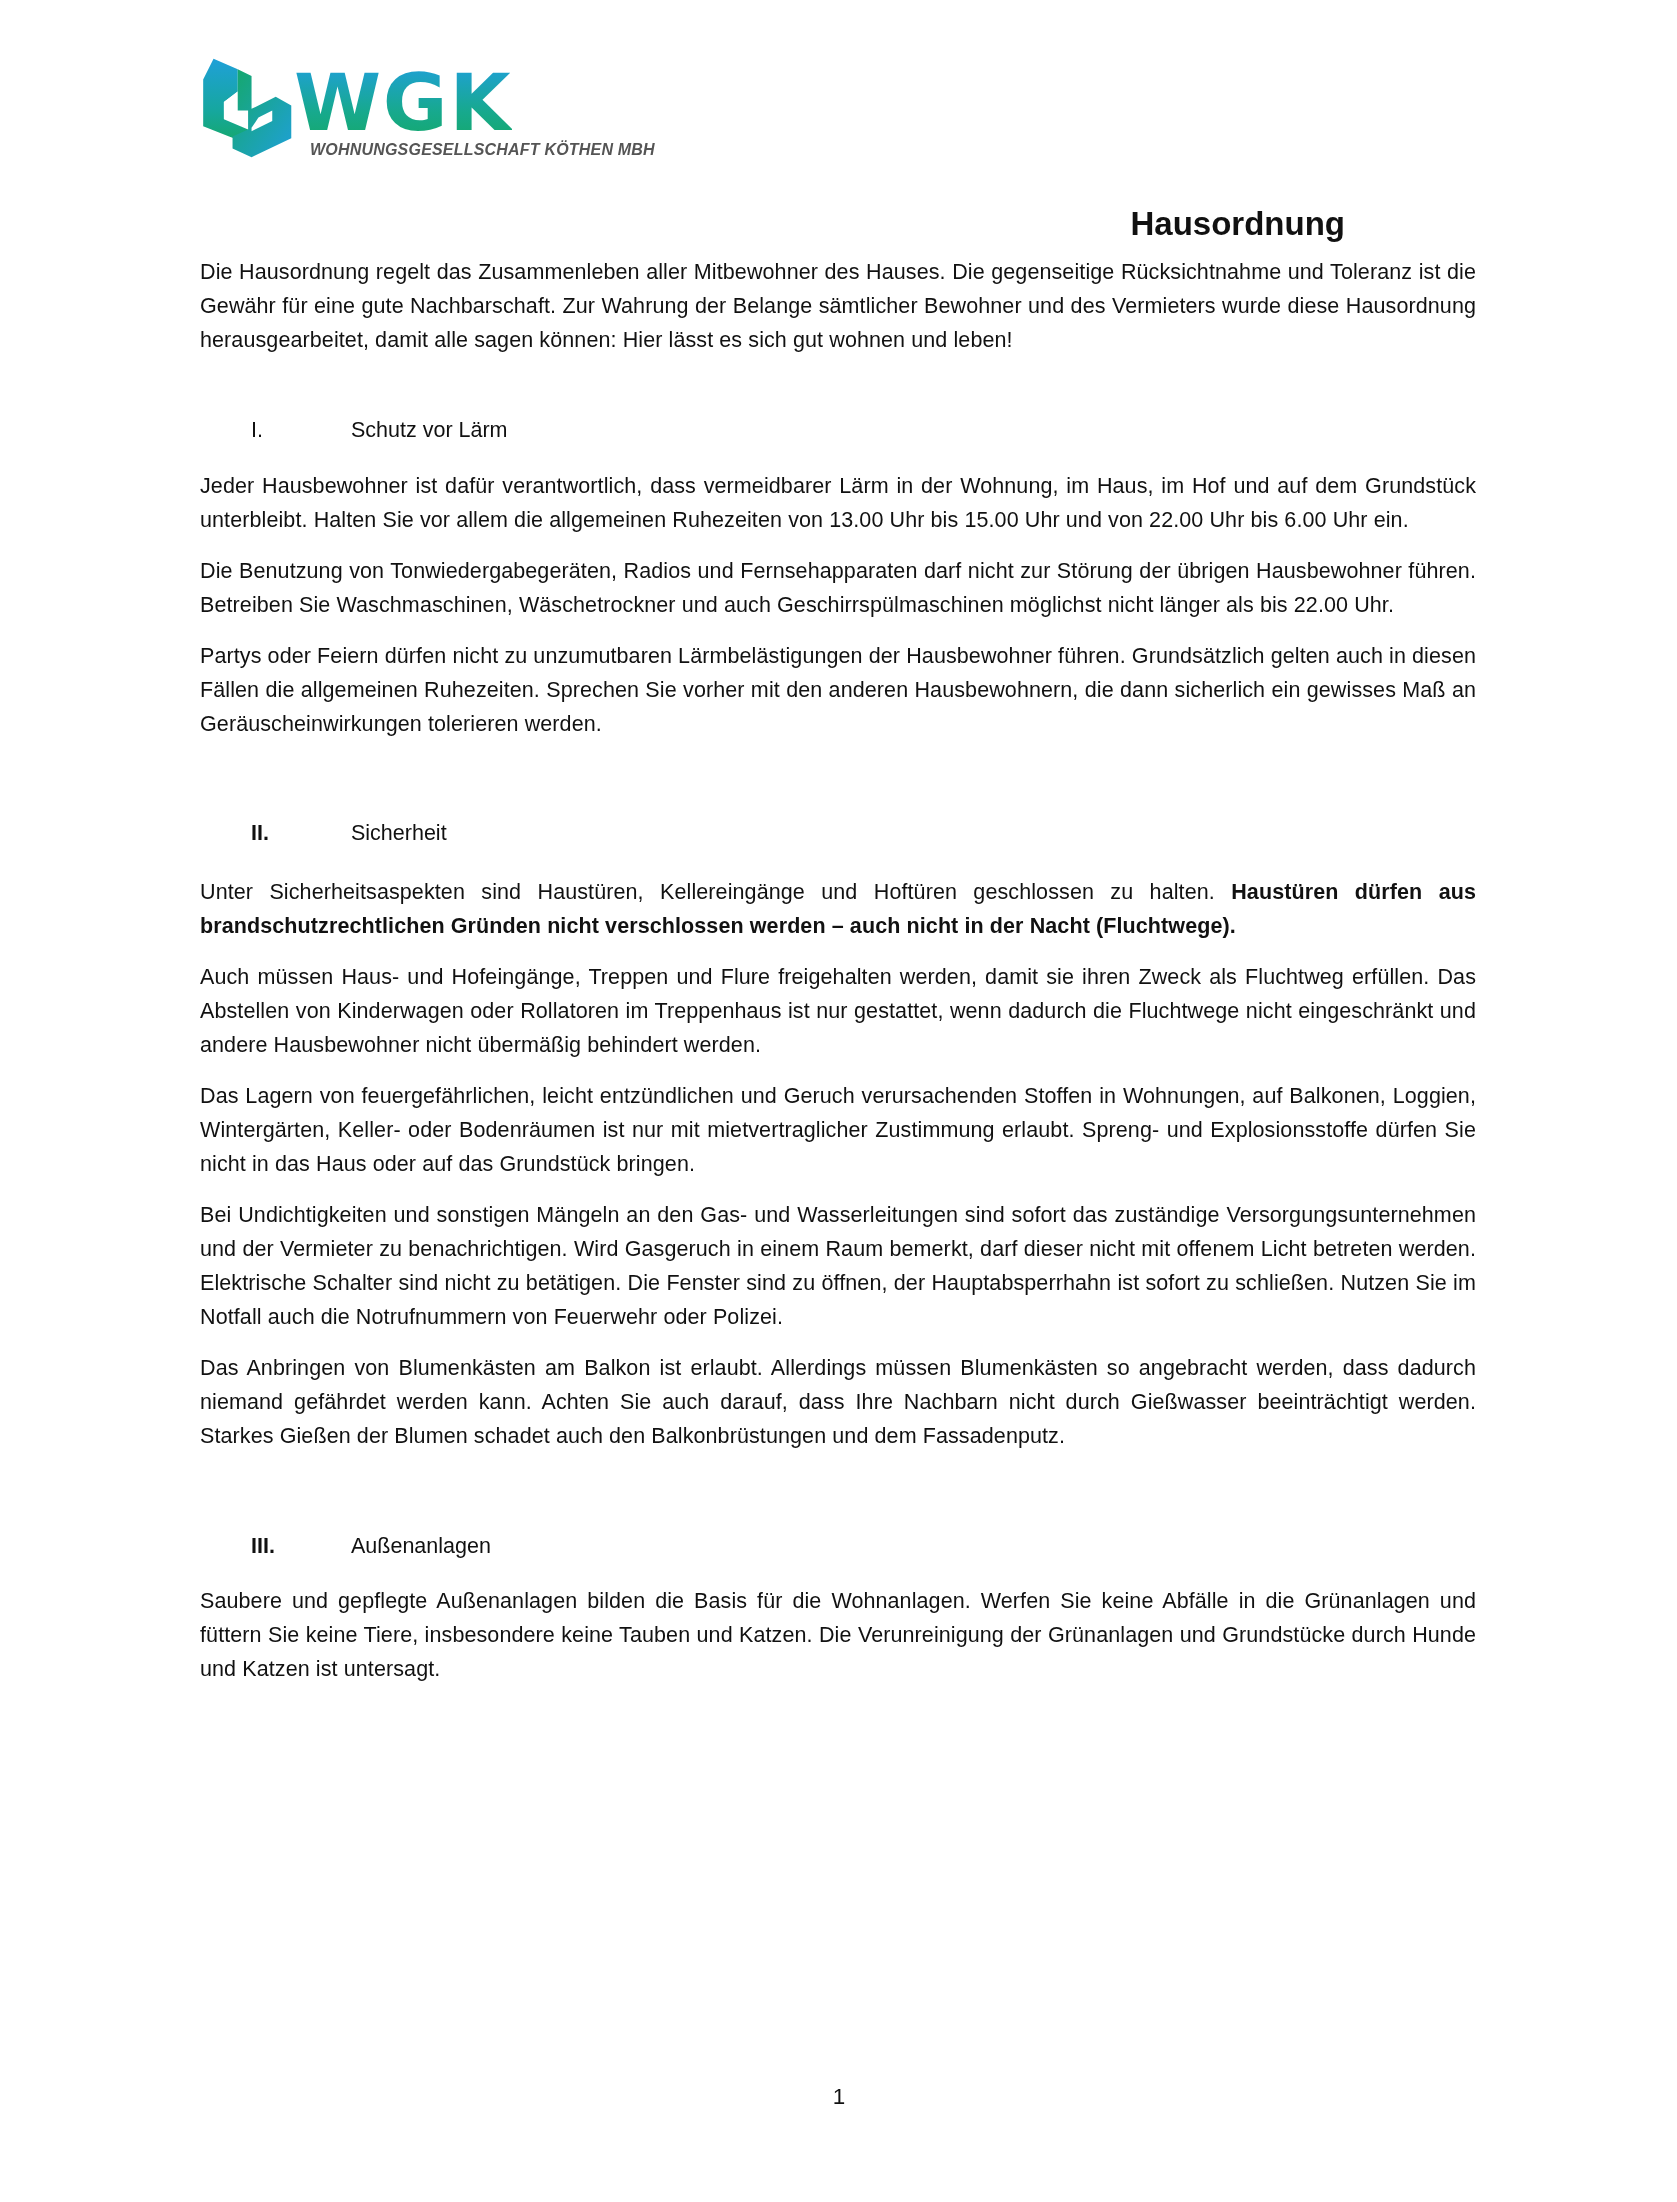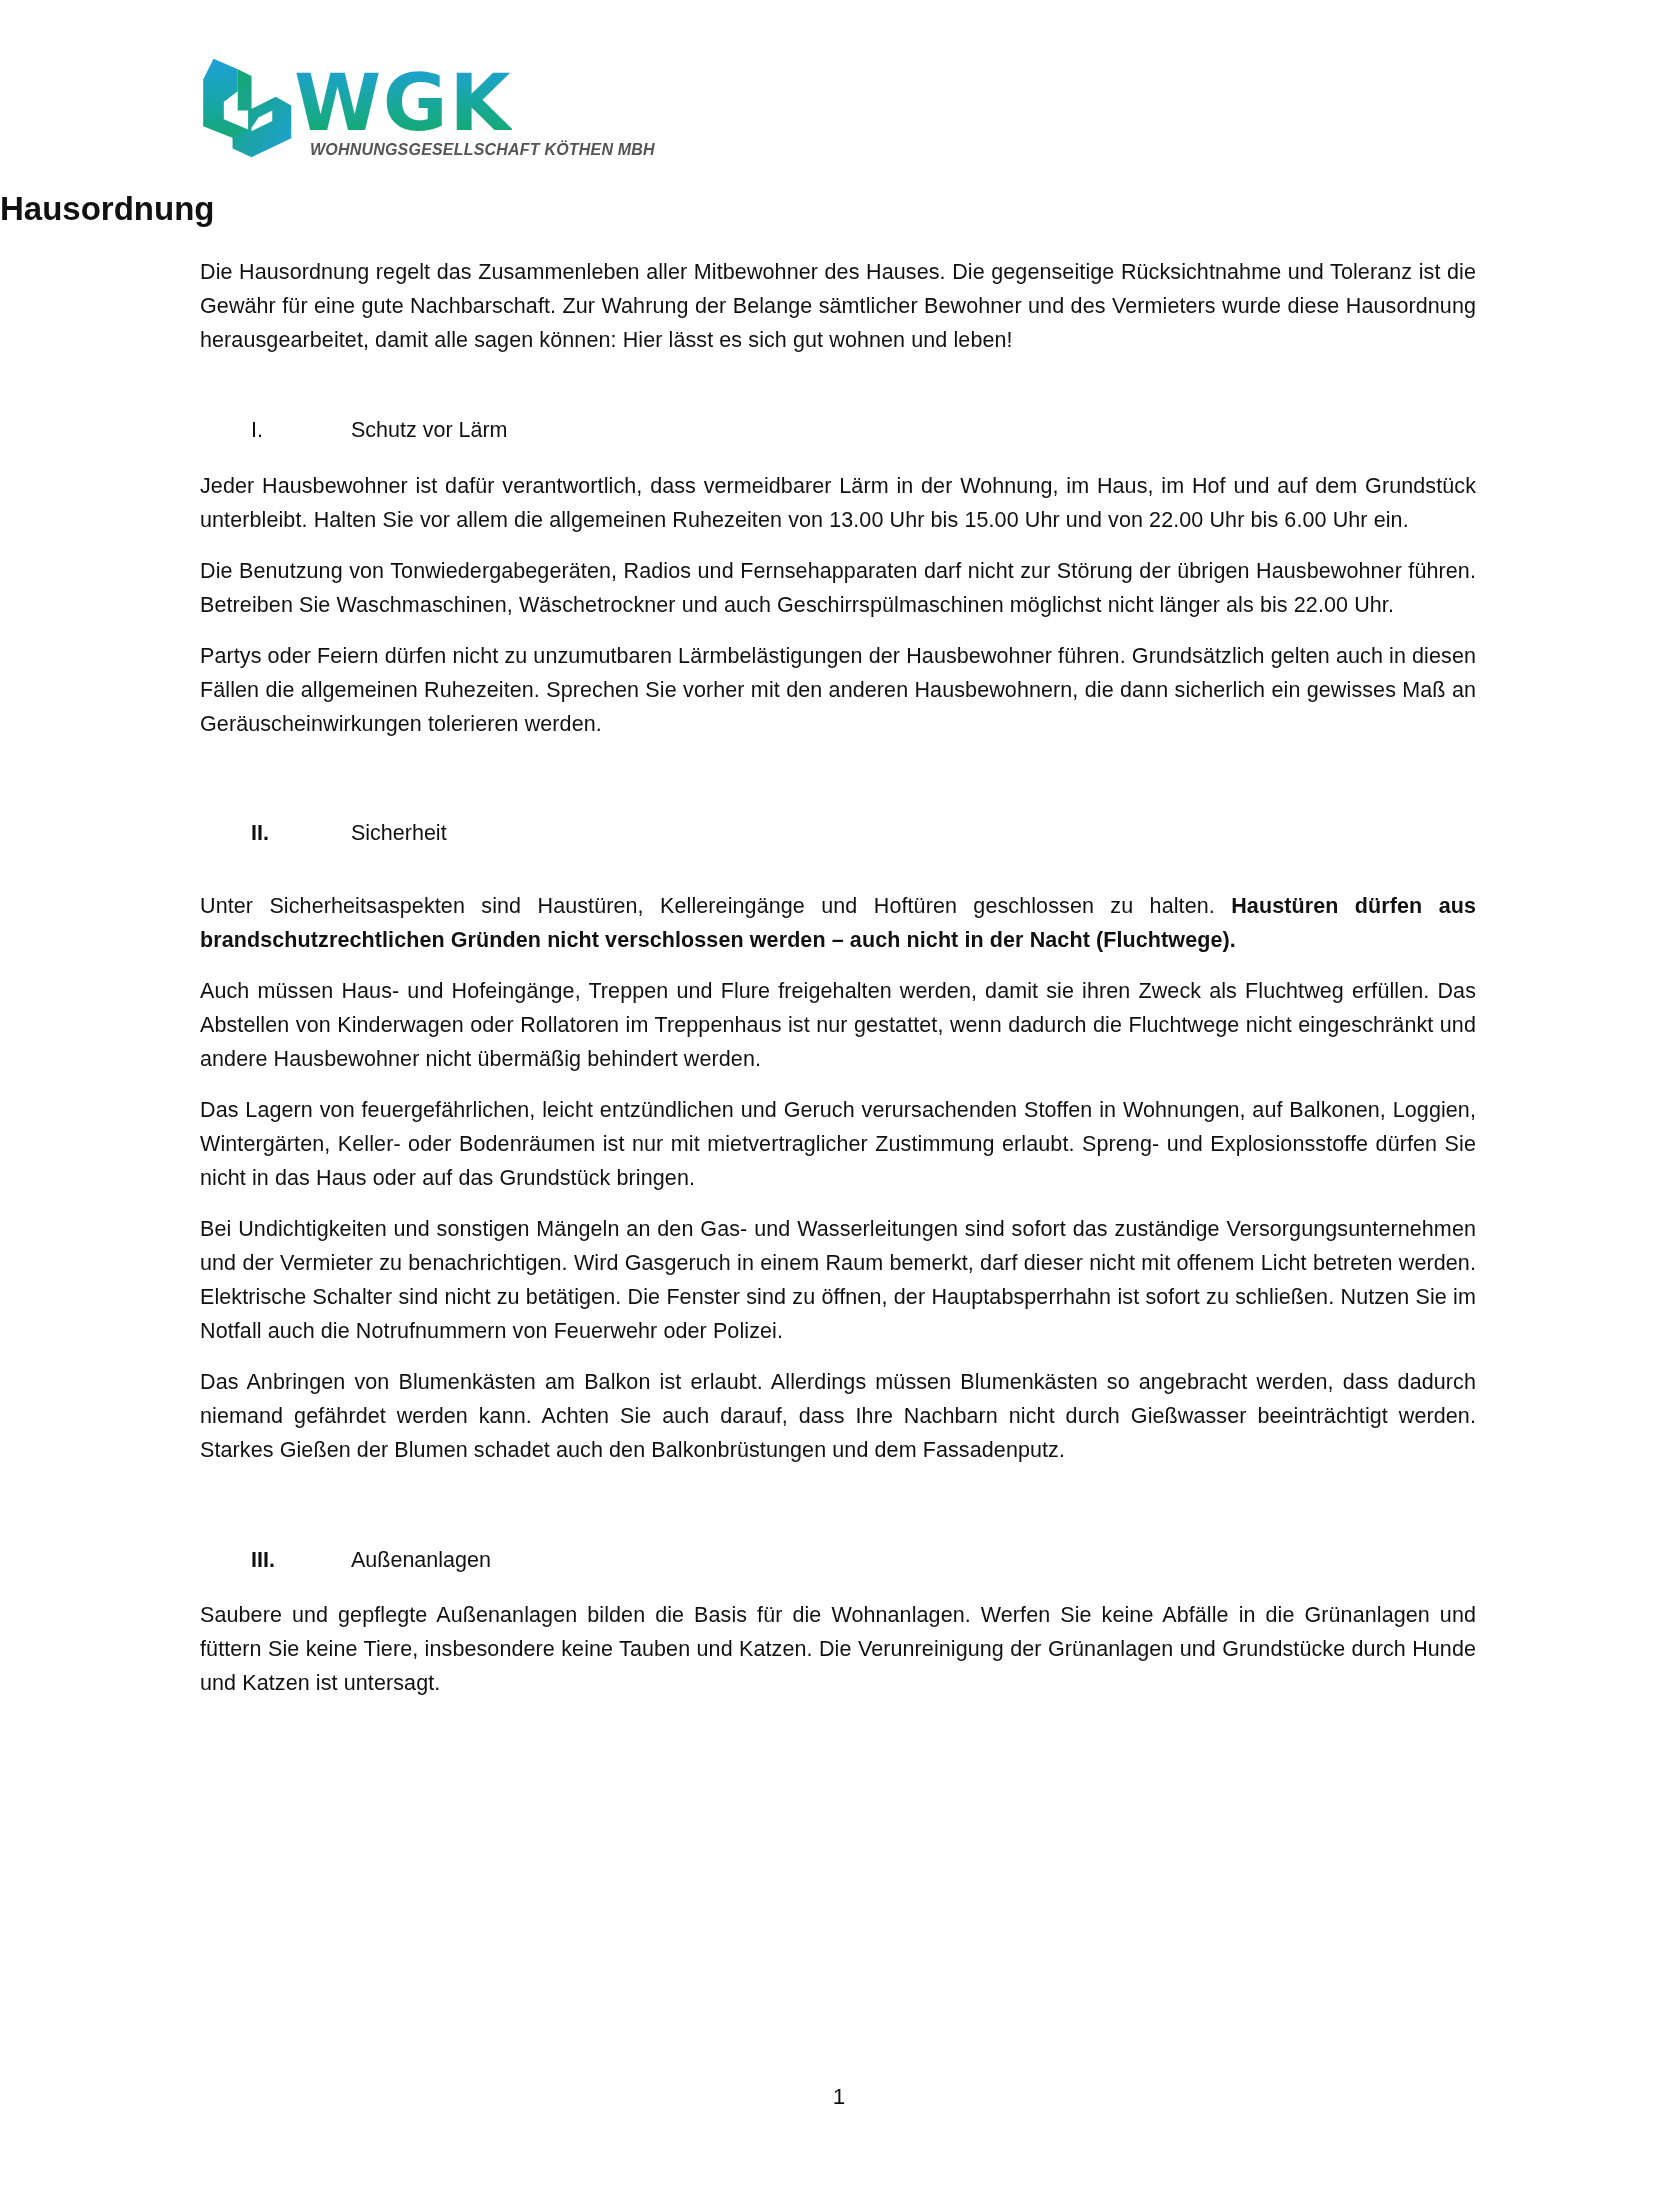--- a/index.html
+++ b/index.html
@@ -19,22 +19,22 @@
   }
   .logo-subtitle {
     position: absolute; left: 112px; top: 84px;
     font-family: "Liberation Sans", sans-serif; font-weight: bold;
     font-size: 16px; letter-spacing: 0.2px; color: #555555;
     white-space: nowrap;
     font-style: italic;
   }
   .doc-title {
     position: absolute; left: 0; width: 1330px; top: 189px;
-    text-align: left; font-weight: bold; font-size: 33px; line-height: 40px;
-    margin: 0;
+    text-align: right; font-weight: bold; font-size: 33px; line-height: 40px;
+    margin: 15px;
   }
   .content { position: absolute; left: 200px; width: 1276px; top: 255px; }
   .para {
     margin: 0; font-size: 21.5px; line-height: 34px; text-align: justify;
     letter-spacing: 0.1px;
   }
   .para + .para { margin-top: 17px; }
   .section-heading {
     display: flex; align-items: baseline; margin: 0;
     font-size: 21.5px; line-height: 34px;
@@ -89,21 +89,21 @@
   <div style="margin-top:21.5px;">
     <p class="para">Jeder Hausbewohner ist dafür verantwortlich, dass vermeidbarer Lärm in der Wohnung, im Haus, im Hof und auf dem Grundstück unterbleibt. Halten Sie vor allem die allgemeinen Ruhezeiten von 13.00 Uhr bis 15.00 Uhr und von 22.00 Uhr bis 6.00 Uhr ein.</p>
     <p class="para">Die Benutzung von Tonwiedergabegeräten, Radios und Fernsehapparaten darf nicht zur Störung der übrigen Hausbewohner führen. Betreiben Sie Waschmaschinen, Wäschetrockner und auch Geschirrspülmaschinen möglichst nicht länger als bis 22.00 Uhr.</p>
     <p class="para">Partys oder Feiern dürfen nicht zu unzumutbaren Lärmbelästigungen der Hausbewohner führen. Grundsätzlich gelten auch in diesen Fällen die allgemeinen Ruhezeiten. Sprechen Sie vorher mit den anderen Hausbewohnern, die dann sicherlich ein gewisses Maß an Geräuscheinwirkungen tolerieren werden.</p>
   </div>
 
   <div class="section-heading" style="margin-top:75px;">
     <span class="sec-num bold">II.</span>
     <span class="sec-title">Sicherheit</span>
   </div>
-  <div style="margin-top:39px;">
+  <div style="margin-top:25px;">
     <p class="para">
       <span>Unter Sicherheitsaspekten sind Haustüren, Kellereingänge und Hoftüren geschlossen zu halten. </span><span class="bold">Haustüren dürfen aus brandschutzrechtlichen Gründen nicht verschlossen werden – auch nicht in der Nacht (Fluchtwege).</span>
     </p>
     <p class="para">Auch müssen Haus- und Hofeingänge, Treppen und Flure freigehalten werden, damit sie ihren Zweck als Fluchtweg erfüllen. Das Abstellen von Kinderwagen oder Rollatoren im Treppenhaus ist nur gestattet, wenn dadurch die Fluchtwege nicht eingeschränkt und andere Hausbewohner nicht übermäßig behindert werden.</p>
     <p class="para">Das Lagern von feuergefährlichen, leicht entzündlichen und Geruch verursachenden Stoffen in Wohnungen, auf Balkonen, Loggien, Wintergärten, Keller- oder Bodenräumen ist nur mit mietvertraglicher Zustimmung erlaubt. Spreng- und Explosionsstoffe dürfen Sie nicht in das Haus oder auf das Grundstück bringen.</p>
     <p class="para">Bei Undichtigkeiten und sonstigen Mängeln an den Gas- und Wasserleitungen sind sofort das zuständige Versorgungsunternehmen und der Vermieter zu benachrichtigen. Wird Gasgeruch in einem Raum bemerkt, darf dieser nicht mit offenem Licht betreten werden. Elektrische Schalter sind nicht zu betätigen. Die Fenster sind zu öffnen, der Hauptabsperrhahn ist sofort zu schließen. Nutzen Sie im Notfall auch die Notrufnummern von Feuerwehr oder Polizei.</p>
     <p class="para">Das Anbringen von Blumenkästen am Balkon ist erlaubt. Allerdings müssen Blumenkästen so angebracht werden, dass dadurch niemand gefährdet werden kann. Achten Sie auch darauf, dass Ihre Nachbarn nicht durch Gießwasser beeinträchtigt werden. Starkes Gießen der Blumen schadet auch den Balkonbrüstungen und dem Fassadenputz.</p>
   </div>
 
   <div class="section-heading" style="margin-top:76px;">

